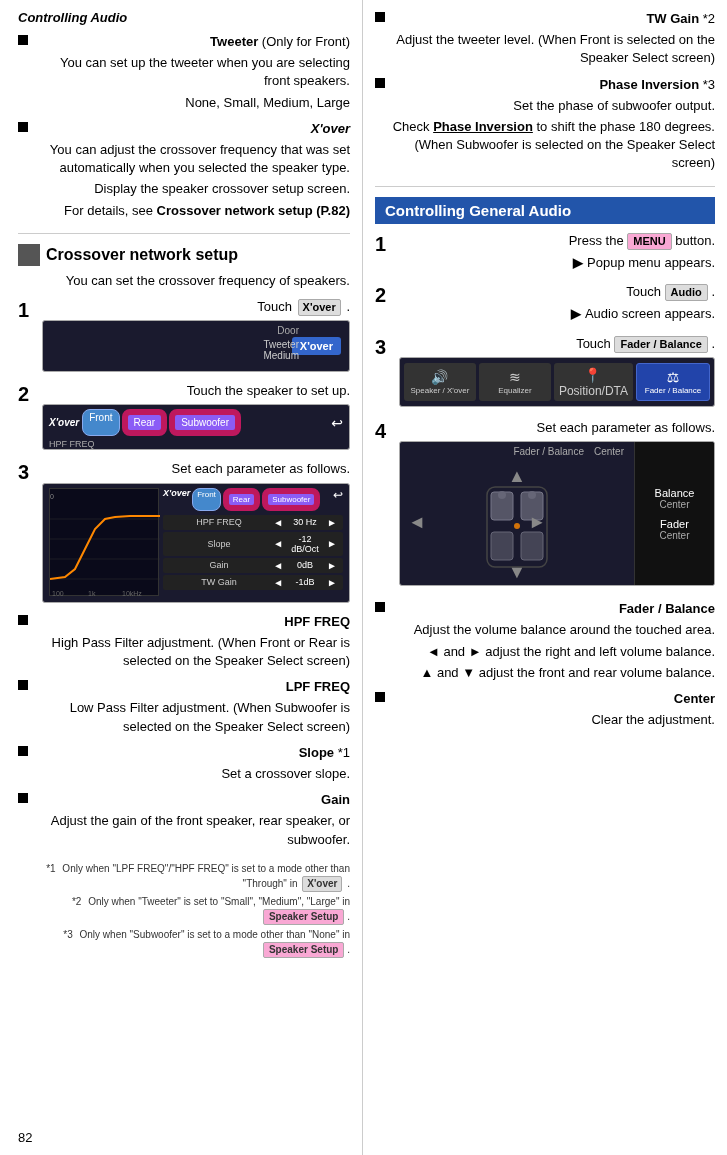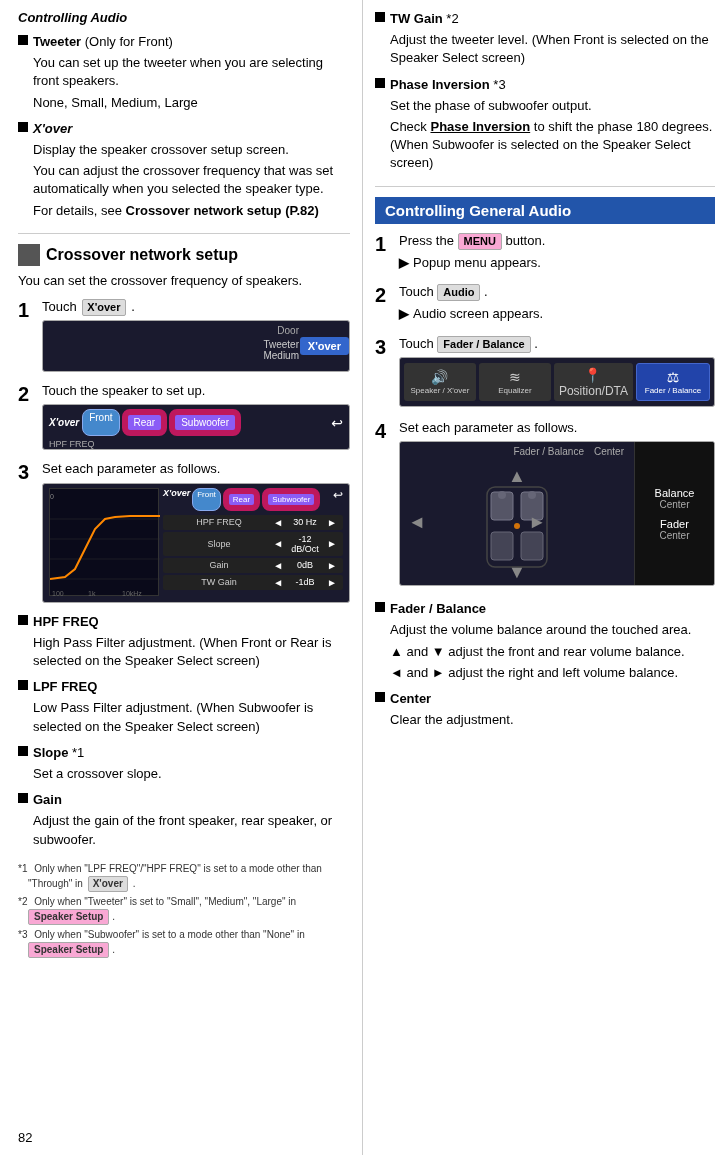--- a/index.html
+++ b/index.html
@@ -73,20 +73,21 @@
     }
 
     .underline-label {
       font-weight: bold;
       text-decoration: underline;
     }
 
     p {
       margin-bottom: 3px;
       line-height: 1.4;
+      text-align: right;
     }
 
     .section-divider {
       border: none;
       border-top: 1px solid #ccc;
       margin: 10px 0;
     }
 
     .crossover-heading {
       display: flex;
@@ -139,21 +140,21 @@
       border-radius: 3px;
       overflow: hidden;
       position: relative;
     }
 
     .screen-xover-1 {
       height: 52px;
       display: flex;
       align-items: center;
       justify-content: flex-end;
-      padding-right: 0;
+      padding-right: 8px;
     }
 
     .xover-btn {
       background: #3366cc;
       color: #fff;
       font-size: 11px;
       font-weight: bold;
       padding: 3px 8px;
       border-radius: 3px;
       text-align: center;
@@ -447,22 +448,22 @@
         <p><span class="bold-label">Tweeter</span><span> (Only for Front)</span></p>
         <p>You can set up the tweeter when you are selecting front speakers.</p>
         <p>None, Small, Medium, Large</p>
       </div>
     </div>
 
     <div class="bullet-item">
       <span class="bullet-square"></span>
       <div class="bullet-content">
         <p><span class="bold-label"><span class="xover-label-bold">X'over</span></span></p>
+        <p>You can adjust the crossover frequency that was set automatically when you selected the speaker type.</p>
         <p>Display the speaker crossover setup screen.</p>
-        <p>You can adjust the crossover frequency that was set automatically when you selected the speaker type.</p>
         <p><span>For details, see </span><span class="bold-label">Crossover network setup (P.82)</span></p>
       </div>
     </div>
 
     <hr class="section-divider">
 
     <div class="crossover-heading">
       <span class="crossover-icon"></span>
       <span>Crossover network setup</span>
     </div>
@@ -719,22 +720,22 @@
           </div>
         </div>
       </div>
     </div>
 
     <div class="bullet-item">
       <span class="bullet-square"></span>
       <div class="bullet-content">
         <p><span class="bold-label">Fader / Balance</span></p>
         <p>Adjust the volume balance around the touched area.</p>
+        <p>◄ and ► adjust the right and left volume balance.</p>
         <p>▲ and ▼ adjust the front and rear volume balance.</p>
-        <p>◄ and ► adjust the right and left volume balance.</p>
       </div>
     </div>
 
     <div class="bullet-item">
       <span class="bullet-square"></span>
       <div class="bullet-content">
         <p><span class="bold-label">Center</span></p>
         <p>Clear the adjustment.</p>
       </div>
     </div>

